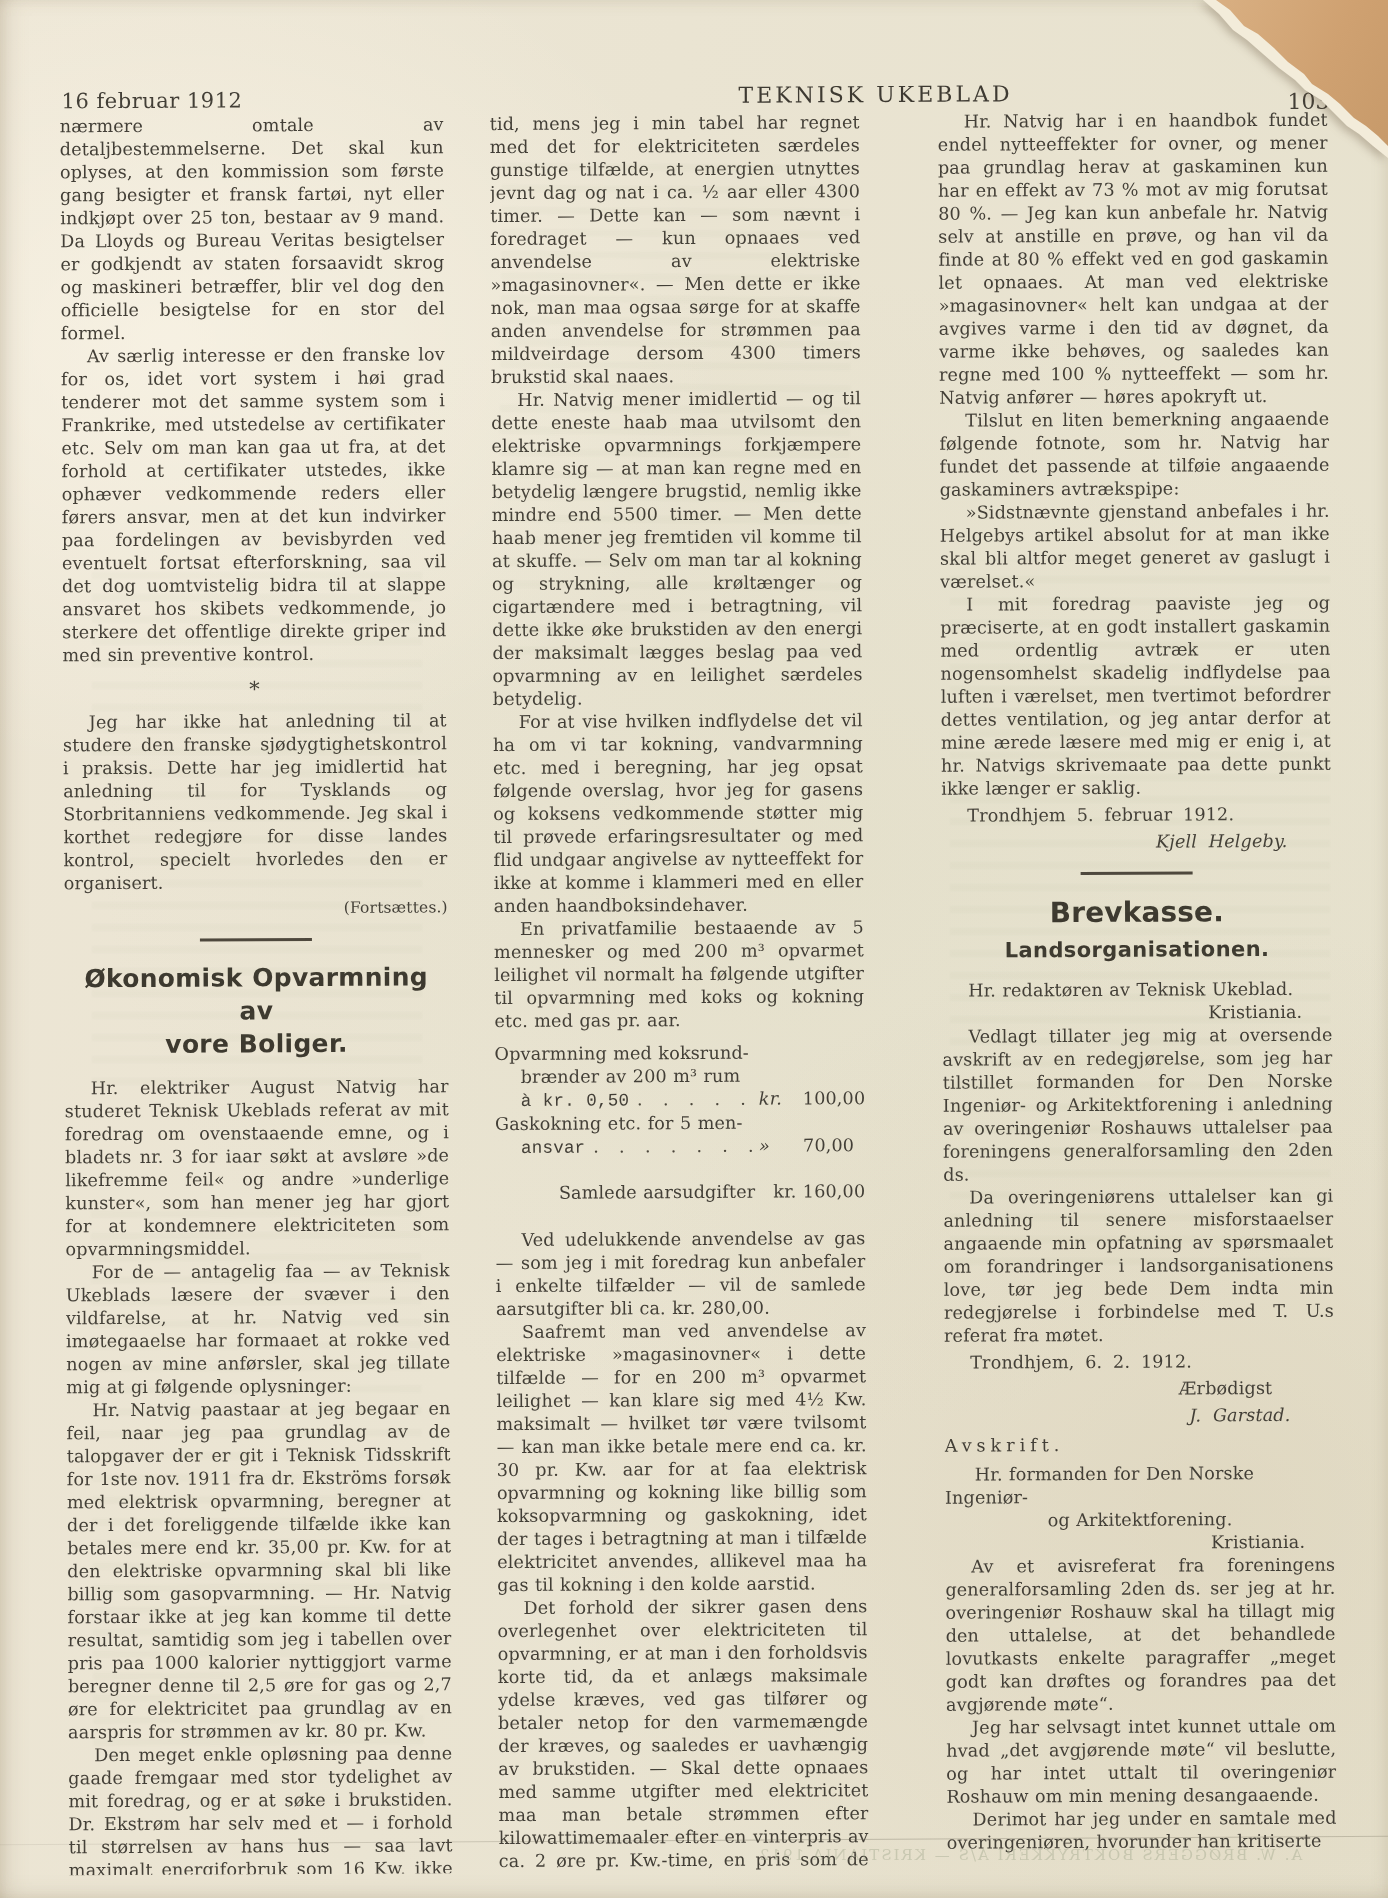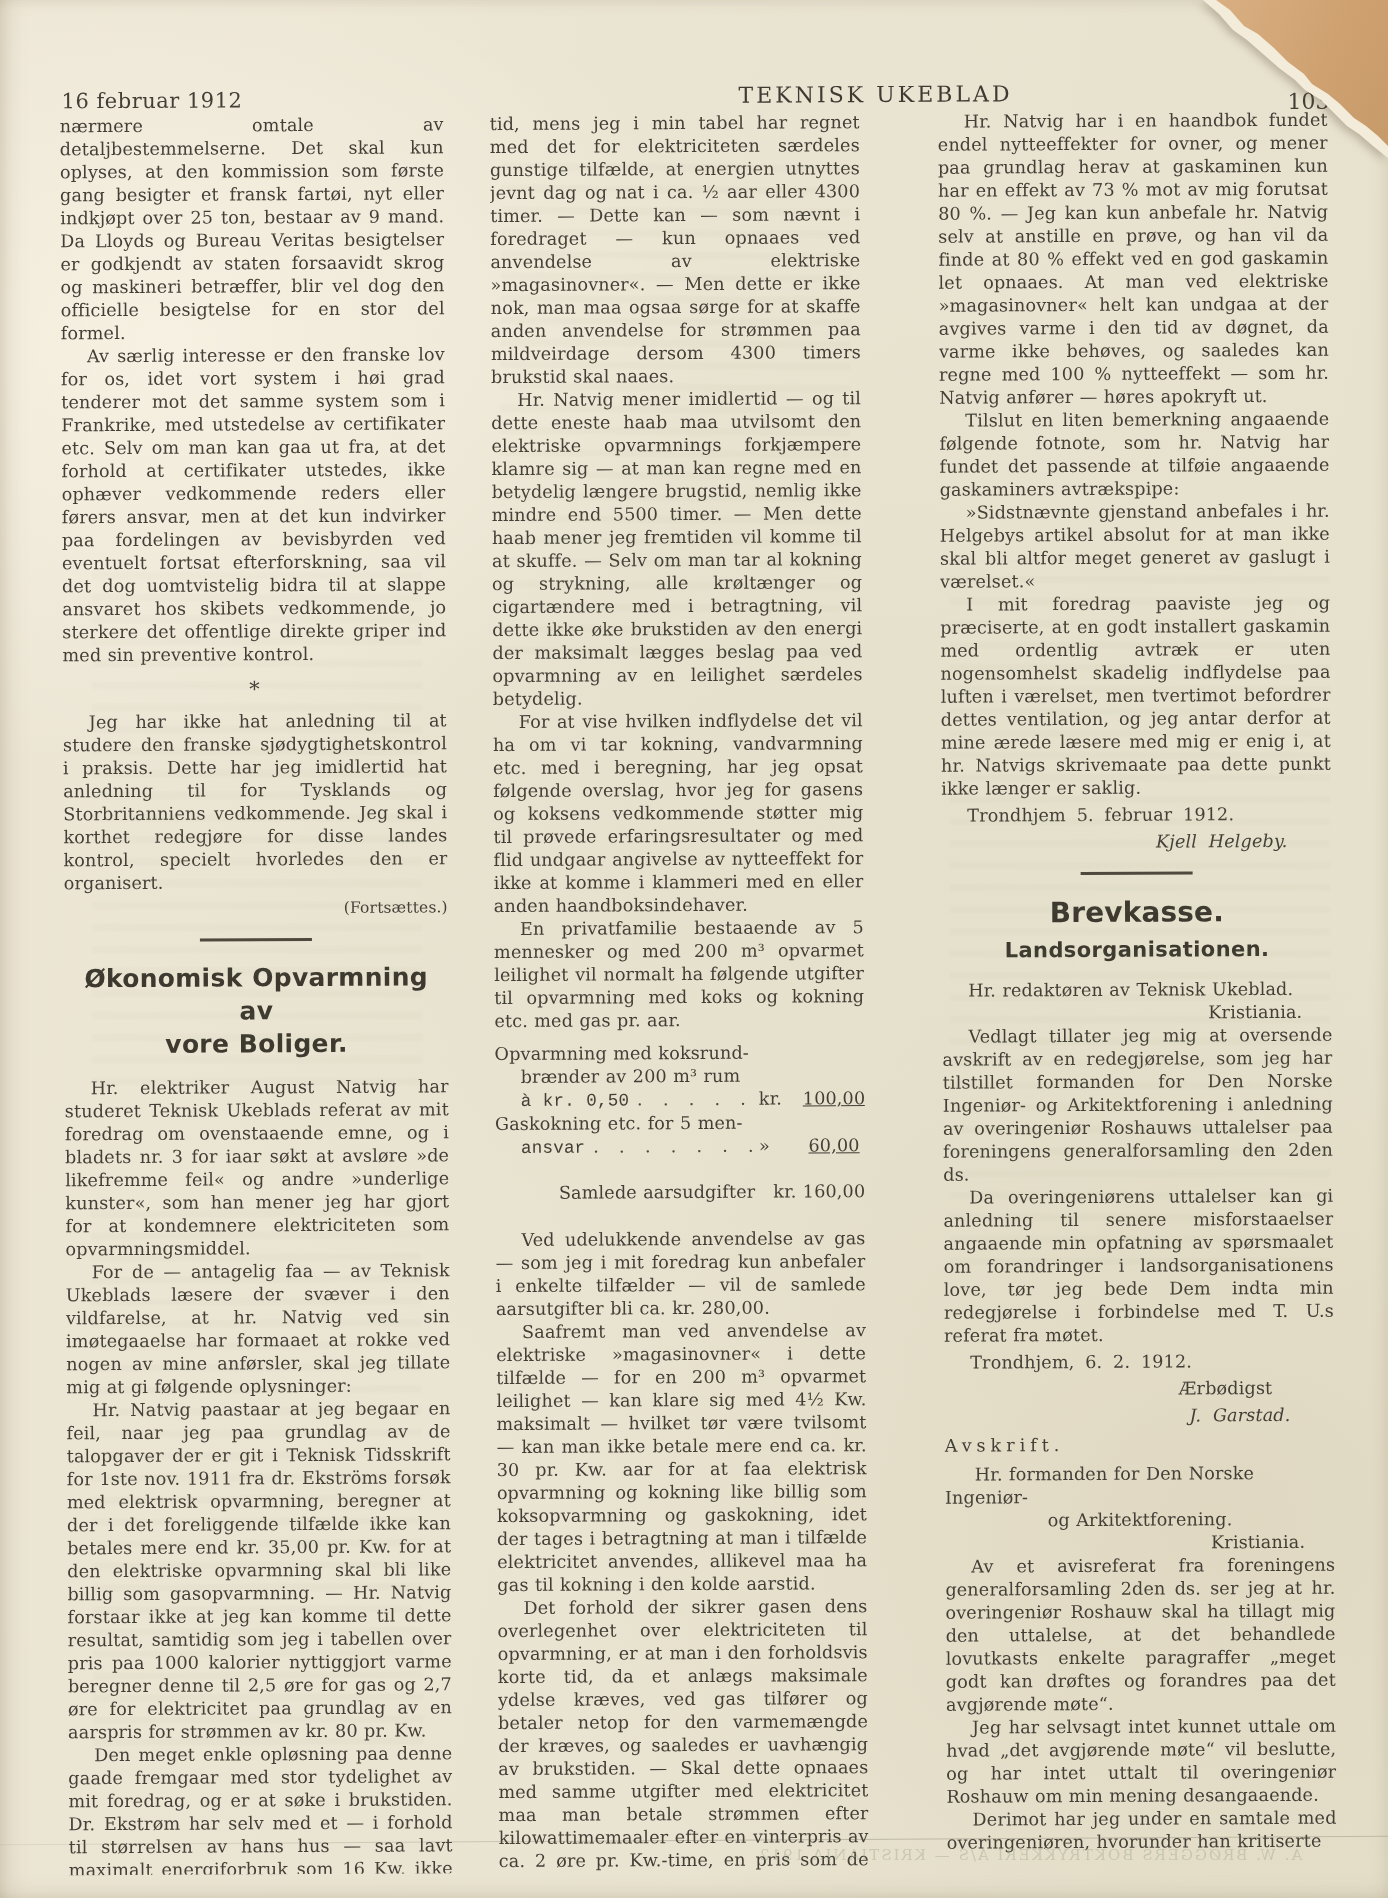--- a/index.html
+++ b/index.html
@@ -50,22 +50,22 @@
   .spaced{letter-spacing:5px;text-indent:0;margin:6px 0 4px;}
   .addr1{text-indent:30px;text-align:left;margin-top:6px;}
   .addr2{text-align:center;text-indent:0;}
   
   .ctable{margin:10px 0 0;text-align:left;}
   .trow-first{text-indent:0;}
   .trow-cont{padding-left:26px;}
   .trow-flex{display:flex;align-items:baseline;padding-left:26px;}
   .titem{flex:none;font-family:Liberation Mono, monospace;}
   .tdots{flex:1;overflow:hidden;white-space:nowrap;padding:0 8px;letter-spacing:7px;color:#4c473c;}
-  .tcur{flex:none;width:44px;}
-  .tval{flex:none;width:62px;text-align:center;text-decoration:underline;}
+  .tcur{flex:none;width:44px;font-style:italic;}
+  .tval{flex:none;width:62px;text-align:left;}
   .ctotal{text-align:right;margin:22px 0 24px;text-indent:0;}
   .ctotal .amt{margin-left:18px;margin-top:24px;}
   
   .torn-wrap{position:absolute;left:1195px;top:0;width:193px;height:162px;
              filter:drop-shadow(-4px 3px 4px rgba(90,70,45,0.30));}
   .torn-fiber{position:absolute;inset:0;background:#f3ecda;
     clip-path:polygon(8px 0,24px 14px,38px 30px,52px 40px,68px 54px,84px 68px,100px 80px,
                       110px 90px,126px 100px,138px 112px,152px 126px,164px 134px,178px 146px,
                       193px 158px,193px 0);}
   .torn{position:absolute;left:5px;top:0;width:188px;height:152px;
@@ -123,21 +123,21 @@
             <span class="titem">à kr. 0,50</span>
             <span class="tdots">. . . . . . .</span>
             <span class="tcur">kr.</span>
             <span class="tval">100,00</span>
           </div>
           <div class="trow-first">Gaskokning etc. for 5 men-</div>
           <div class="trow-flex">
             <span class="titem">ansvar</span>
             <span class="tdots">. . . . . . .</span>
             <span class="tcur">»</span>
-            <span class="tval">60,00</span>
+            <span class="tval">70,00</span>
           </div>
         </div>
         <div class="ctotal"><span>Samlede aarsudgifter</span><span class="amt">kr. 160,00</span></div>
         <p class="para ind">Ved udelukkende anvendelse av gas — som jeg i mit foredrag kun anbefaler i enkelte tilfælder — vil de samlede aarsutgifter bli ca. kr. 280,00.</p>
         <p class="para ind">Saafremt man ved anvendelse av elektriske »magasinovner« i dette tilfælde — for en 200 m³ opvarmet leilighet — kan klare sig med 4½ Kw. maksimalt — hvilket tør være tvilsomt — kan man ikke betale mere end ca. kr. 30 pr. Kw. aar for at faa elektrisk opvarmning og kokning like billig som koksopvarmning og gaskokning, idet der tages i betragtning at man i tilfælde elektricitet anvendes, allikevel maa ha gas til kokning i den kolde aarstid.</p>
         <p class="para ind">Det forhold der sikrer gasen dens overlegenhet over elektriciteten til opvarmning, er at man i den forholdsvis korte tid, da et anlægs maksimale ydelse kræves, ved gas tilfører og betaler netop for den varmemængde der kræves, og saaledes er uavhængig av brukstiden. — Skal dette opnaaes med samme utgifter med elektricitet maa man betale strømmen efter kilowattimemaaler efter en vinterpris av ca. 2 øre pr. Kw.-time, en pris som de fleste elektricitetsverker vil betakke sig for.</p>
       </div>
     <div class="col" id="col3">
         <p class="para ind">Hr. Natvig har i en haandbok fundet endel nytteeffekter for ovner, og mener paa grundlag herav at gaskaminen kun har en effekt av 73 % mot av mig forutsat 80 %. — Jeg kan kun anbefale hr. Natvig selv at anstille en prøve, og han vil da finde at 80 % effekt ved en god gaskamin let opnaaes. At man ved elektriske »magasinovner« helt kan undgaa at der avgives varme i den tid av døgnet, da varme ikke behøves, og saaledes kan regne med 100 % nytteeffekt — som hr. Natvig anfører — høres apokryft ut.</p>
         <p class="para ind">Tilslut en liten bemerkning angaaende følgende fotnote, som hr. Natvig har fundet det passende at tilføie angaaende gaskaminers avtrækspipe:</p>

